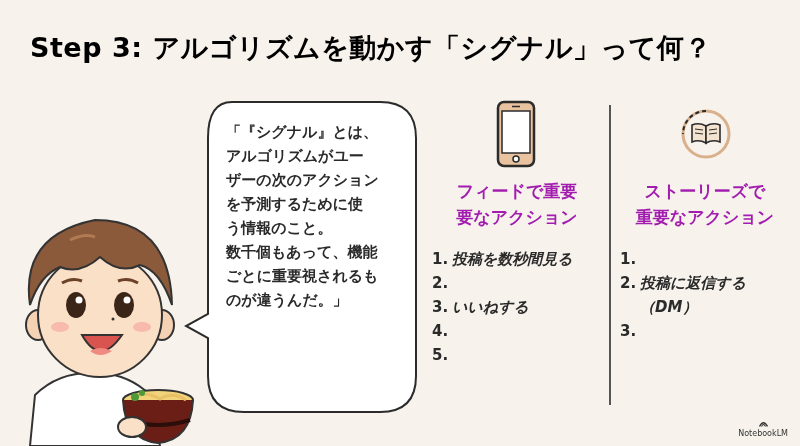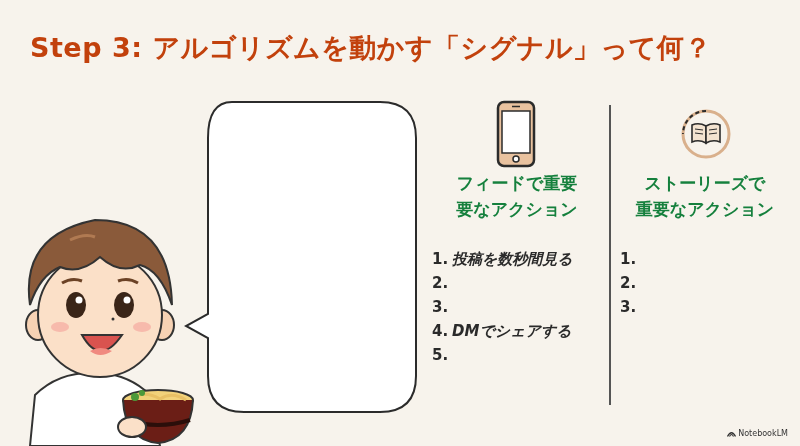--- a/index.html
+++ b/index.html
@@ -14,21 +14,21 @@
       overflow: hidden;
       font-family: "DejaVu Sans", "Liberation Sans", sans-serif;
       color: #2b2b2b;
     }
     .title {
       position: absolute;
       left: 30px;
       top: 30px;
       font-size: 27px;
       font-weight: bold;
-      color: #c2410c;
+      color: #000000;
       letter-spacing: 0.5px;
       white-space: nowrap;
     }
     .character {
       position: absolute;
       left: 0;
       top: 195px;
       width: 210px;
       height: 251px;
     }
@@ -66,27 +66,27 @@
     .col-stories {
       left: 620px;
       width: 170px;
     }
     .col-icon {
       position: absolute;
       top: 0;
     }
     .col-heading {
       position: absolute;
-      top: 70px;
+      top: 78px;
       width: 170px;
       text-align: center;
       font-size: 17px;
       font-weight: bold;
       line-height: 26px;
-      color: #15803d;
+      color: #a21caf;
       white-space: pre-line;
     }
     .col-list {
       position: absolute;
       top: 147px;
       margin: 0;
       padding: 0;
       list-style: none;
       font-size: 15px;
       font-weight: bold;
@@ -115,20 +115,21 @@
     }
     .brand {
       position: absolute;
       right: 12px;
       bottom: 8px;
       font-size: 8px;
       color: #333333;
       display: flex;
       align-items: center;
       gap: 2px;
+      flex-direction: column;
     }
   </style>
 </head>
 <body>
 
 <div class="title">Step 3: アルゴリズムを動かす「シグナル」って何？</div>
 
 <div class="character">
   <svg width="210" height="251" viewBox="0 0 210 251">
 
@@ -166,20 +167,28 @@
     <circle cx="142" cy="198" r="3" fill="#4d9a3a"></circle>
 
     <ellipse cx="132" cy="232" rx="14" ry="10" fill="#fbe0c8" stroke="#333" stroke-width="2"></ellipse>
   </svg>
 </div>
 
 <div class="bubble">
   <svg width="236" height="314" viewBox="0 0 236 314">
     <path d="M48 2 L196 2 Q232 2 232 38 L232 276 Q232 312 196 312 L60 312 Q24 312 24 276 L24 238 L2 226 L24 214 L24 38 Q24 2 48 2 Z" fill="#ffffff" stroke="#2b2b2b" stroke-width="2"></path>
   </svg>
+  <div class="bubble-text">「『シグナル』とは、
+アルゴリズムがユー
+ザーの次のアクション
+を予測するために使
+う情報のこと。
+数千個もあって、機能
+ごとに重要視されるも
+のが違うんだ。」</div>
 </div>
 
 <div class="column col-feed">
   <div class="col-icon" style="left:64px;">
     <svg width="40" height="68" viewBox="0 0 40 68">
       <rect x="2" y="2" width="36" height="64" rx="6" ry="6" fill="#e9c29f" stroke="#2b2b2b" stroke-width="2.5"></rect>
       <rect x="6" y="11" width="28" height="42" fill="#ffffff" stroke="#2b2b2b" stroke-width="1.5"></rect>
       <line x1="16" y1="6.5" x2="24" y2="6.5" stroke="#2b2b2b" stroke-width="1.5"></line>
       <circle cx="20" cy="59" r="3" fill="#ffffff" stroke="#2b2b2b" stroke-width="1.5"></circle>
     </svg>
@@ -189,24 +198,24 @@
   <ul class="col-list">
     <li>
       <span class="num">1.</span>
       <span class="txt">投稿を数秒間見る</span>
     </li>
     <li>
       <span class="num">2.</span>
     </li>
     <li>
       <span class="num">3.</span>
+      <span class="txt">いいねする</span>
     </li>
     <li>
       <span class="num">4.</span>
-      <span class="txt">DMでシェアする</span>
     </li>
     <li>
       <span class="num">5.</span>
     </li>
   </ul>
 </div>
 
 <div class="divider"></div>
 
 <div class="column col-stories">
@@ -223,20 +232,22 @@
     </svg>
   </div>
   <div class="col-heading">ストーリーズで
 重要なアクション</div>
   <ul class="col-list">
     <li>
       <span class="num">1.</span>
     </li>
     <li>
       <span class="num">2.</span>
+      <span class="txt">投稿に返信する
+（DM）</span>
     </li>
     <li>
       <span class="num">3.</span>
     </li>
   </ul>
 </div>
 
 <div class="brand">
   <svg width="9" height="7" viewBox="0 0 9 7">
     <path d="M0.5 6.5 Q4.5 -1 8.5 6.5" fill="none" stroke="#333" stroke-width="1.3"></path>

